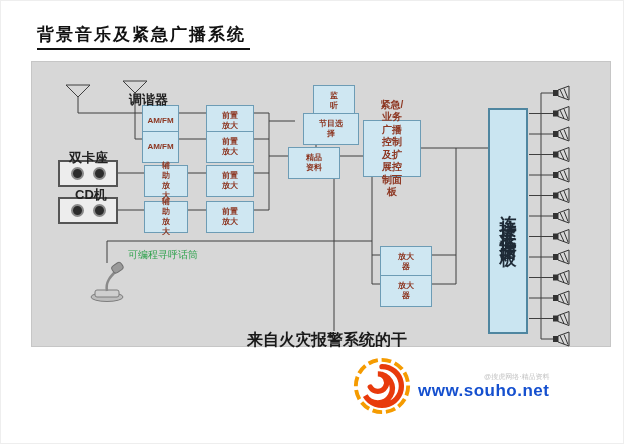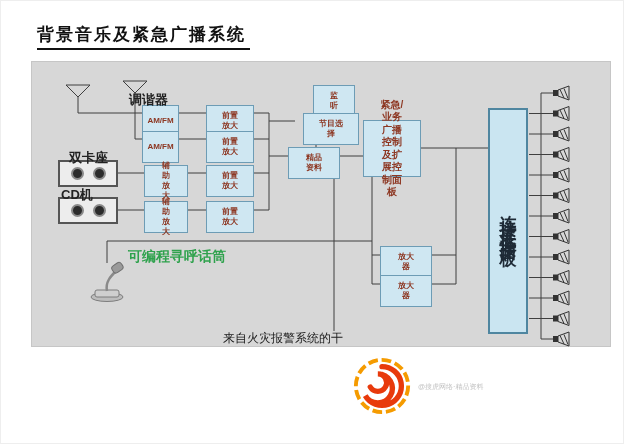--- a/index.html
+++ b/index.html
@@ -35,23 +35,23 @@
   }
   .device {
     position:absolute; background:#ededed; border:2px solid #555;
     display:flex; align-items:center; justify-content:space-around; padding:0 6px;
   }
   .reel {
     width:13px; height:13px; border-radius:50%;
     background:#2c2c2c; border:2px solid #8a8a8a;
   }
   .lbl { position:absolute; font-size:13px; font-weight:600; color:#222; white-space:nowrap; }
-  .lbl.green { color:#2fa24d; font-weight:bold; font-size:14px; }
+  .lbl.green { color:#2fa24d; font-weight:normal; font-size:10px; }
   .note-green { position:absolute; font-size:11.5px; font-weight:bold; color:#2fa24d; white-space:nowrap; }
-  .note-black { position:absolute; font-size:12px; font-weight:normal; color:#1a1a1a; white-space:nowrap; }
+  .note-black { position:absolute; font-size:16px; font-weight:bold; color:#1a1a1a; white-space:nowrap;margin-left:24px; }
   .mic { position:absolute; left:84px; top:260px; }
   .watermark {
     position:absolute; left:344px; top:346px; width:296px; height:78px;
     background:#ffffff; display:flex; align-items:center;
   }
   .wm-flame { margin-left:6px; flex:0 0 auto; }
   .wm-text { margin-left:5px; position:relative; }
   .wm-credit { font-size:7px; color:#c2c2c2; text-align:right; height:9px; line-height:9px; }
   .wm-brand {
     font-size:31px; font-weight:bold; color:#151515; letter-spacing:1px;
@@ -204,35 +204,36 @@
     <span class="reel"></span>
     <span class="reel"></span>
   </div>
   <div class="device" style="left:57px;top:196px;width:60px;height:27px">
     <span class="reel"></span>
     <span class="reel"></span>
   </div>
 
   <div class="lbl" style="left:128px;top:90px">调谐器</div>
   <div class="lbl" style="left:68px;top:148px">双卡座</div>
-  <div class="lbl" style="left:60px;top:185px">CD机</div>
+  <div class="lbl" style="left:74px;top:185px">CD机</div>
   <div class="lbl green" style="left:127px;top:247px">可编程寻呼话筒</div>
 
   <svg class="mic" width="48" height="42" viewBox="0 0 48 42">
     <ellipse cx="22" cy="36" rx="16" ry="4.5" fill="#bdbdbd" stroke="#7d7d7d"></ellipse>
     <rect x="10" y="29" width="24" height="7" rx="2" fill="#cfcfcf" stroke="#7d7d7d"></rect>
     <path d="M22,30 C20,21 26,15 31,10" fill="none" stroke="#8a8a8a" stroke-width="2.5"></path>
     <rect x="27" y="3" width="11" height="8" rx="3" transform="rotate(-35 32 7)" fill="#9a9a9a" stroke="#6f6f6f"></rect>
   </svg>
 
   <div class="note-black" style="left:222px;top:329px">来自火灾报警系统的干</div>
 
   <div class="watermark">
     <svg class="wm-flame" width="62" height="62" viewBox="0 0 64 64">
       <circle cx="32" cy="32" r="27" fill="none" stroke="#f59b00" stroke-width="4" stroke-dasharray="10 4"></circle>
       <path d="M32,12 a20,20 0 1 1 -17.3,30 a15,15 0 1 0 13,-22.5 a9,9 0 1 1 -7.8,13.5" fill="none" stroke="#e83a0c" stroke-width="5.5" stroke-linecap="round"></path>
     </svg>
     <div class="wm-text">
       <div class="wm-credit">@搜虎网络·精品资料</div>
+      <div class="wm-url">www.souho.net</div>
     </div>
   </div>
 
 </div>
 
 </body></html>

